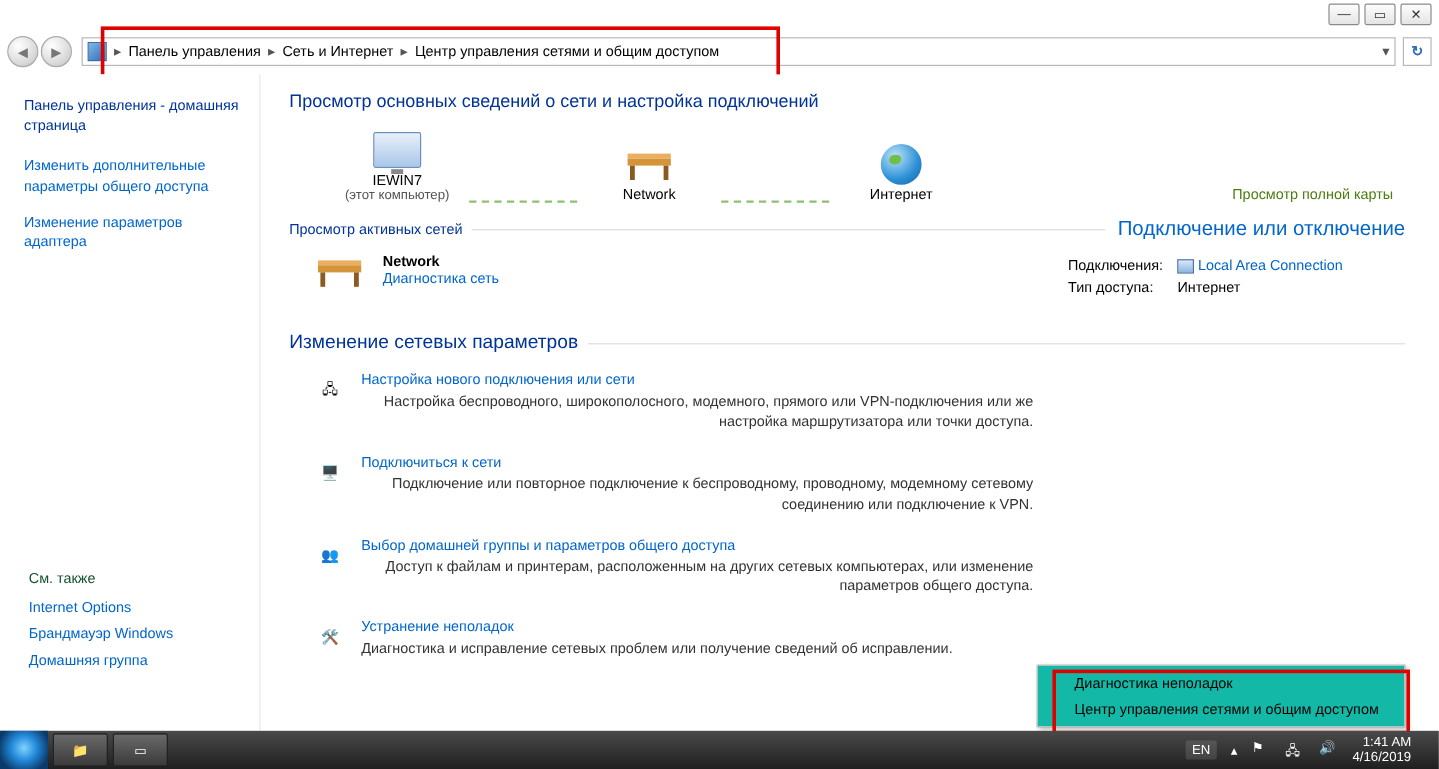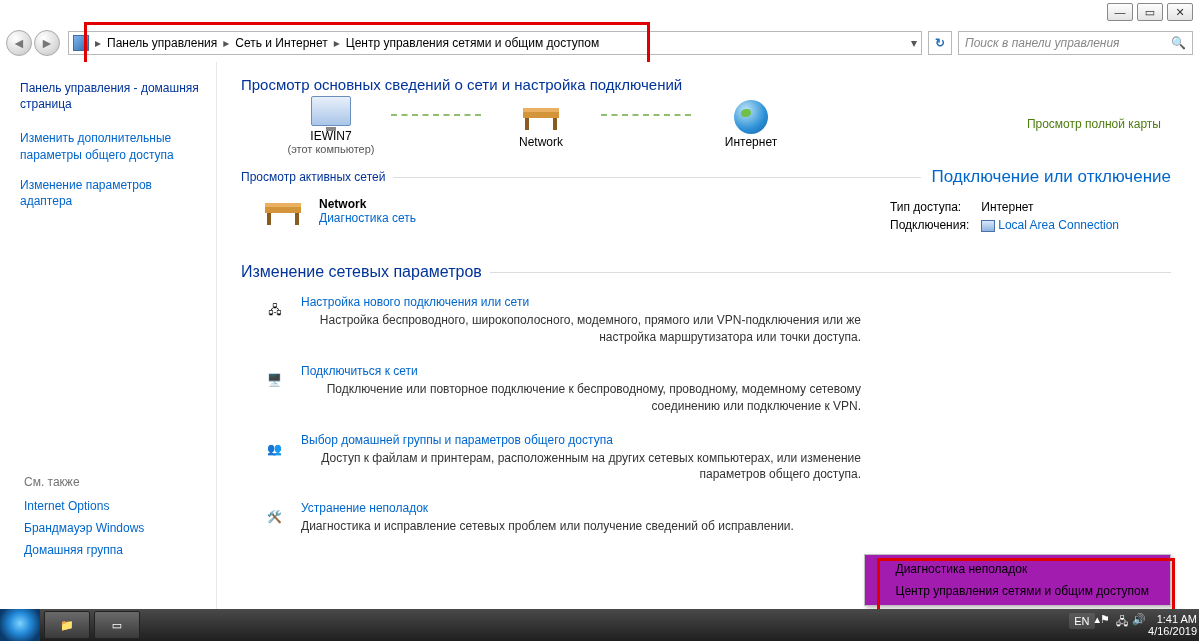--- a/index.html
+++ b/index.html
@@ -28,28 +28,28 @@
 
 
 .help-icon { position:absolute; top:68px; right:12px; width:18px; height:18px; border-radius:50%; background:radial-gradient(circle at 35% 30%,#bfe0ff,#3a8ad6); color:#fff; font-weight:bold; display:flex; align-items:center; justify-content:center; font-size:12px;}
 
 
 .body { position: absolute; top: 62px; left: 4px; right: 4px; bottom: 32px; display: flex; background: #fff; }
 .sidebar { width: 212px; padding: 18px 10px 10px 16px; background:#fff; }
 .sidebar .home { color: #003399; margin-bottom: 18px; line-height: 1.35; }
 .sidebar a.task { display:block; color: #0066cc; margin-bottom: 14px; line-height: 1.35; cursor:pointer; }
 .sidebar .seealso-block { position:absolute; bottom:44px; left:20px; }
-.sidebar .seealso-hdr { color:#737373; margin-bottom:10px;}
+.sidebar .seealso-hdr { color:#14532d; margin-bottom:10px;}
 .sidebar .seealso-block a { display:block; color:#0066cc; margin-bottom:8px; cursor:pointer;}
 
 .content { flex:1; padding: 14px 24px 10px 24px; position:relative; border-left:1px solid #e8e8e8;}
-.content h1 { font-size: 15px; font-weight: normal; color:#003399; }
-
-
-.maprow { display:flex; align-items:center; margin-bottom:6px; margin-left:30px;}
+.content h1 { font-size: 15px; font-weight: normal; color:#003399; margin-bottom: 14px; }
+
+
+.maprow { display:flex; align-items:flex-end; margin-bottom:6px; margin-left:30px;}
 .mapnode { display:flex; flex-direction:column; align-items:center; width:120px;}
 .mapnode .ico { width:44px; height:36px; display:flex; align-items:center; justify-content:center;}
 .mapnode .lbl { font-size:12px; text-align:center; line-height:1.2;}
 .mapnode .sub { font-size:11px; color:#555;}
 .dashline { width:90px; height:0; border-top:2px dashed #8fbf6f; margin-top:-18px;}
 .maplink { color:#4d7c0f; cursor:pointer; margin-left:auto; margin-right:10px; }
 
 .comp-icon { width:40px; height:30px; background:linear-gradient(#e8f0fa,#a9c6e8); border:1px solid #6a8fbf; border-radius:2px; position:relative;}
 .comp-icon:after{content:''; position:absolute; bottom:-6px; left:14px; width:10px; height:4px; background:#888; }
 .router-icon { font-size:26px;}
@@ -73,29 +73,29 @@
 
 
 .settings-hdr { font-size:16px; color:#003399; margin:18px 0 10px 0; display:flex; align-items:center;}
 .settings-hdr .line{flex:1; height:1px; background:#ddd; margin-left:8px;}
 .setting { display:flex; padding:4px 0 14px 18px; }
 .setting .sicon{ width:32px; height:32px; margin-right:10px; flex-shrink:0; display:flex; align-items:center; justify-content:center;}
 .setting .stitle{ color:#0066cc; cursor:pointer; margin-bottom:3px;}
 .setting .sdesc{ color:#333; max-width:560px; line-height:1.4;text-align:right;}
 
 
-.ctxmenu { position:absolute; right:28px; bottom:35px; background:#a21caf; border:1px solid #bfbfbf; box-shadow:2px 2px 4px rgba(0,0,0,.25); padding:3px; }
+.ctxmenu { position:absolute; right:28px; bottom:35px; background:#14b8a6; border:1px solid #bfbfbf; box-shadow:2px 2px 4px rgba(0,0,0,.25); padding:3px; }
 .ctxmenu .item{ padding:4px 18px 4px 28px; white-space:nowrap; cursor:pointer;}
 .ctx-red-box{ position:absolute; right:24px; bottom:29px; width:298px; height:54px; border:3px solid #e10000; pointer-events:none;}
 
 
 .taskbar { position:absolute; left:0; right:0; bottom:0; height:32px; background:linear-gradient(#4a4a4a,#1f1f1f); display:flex; align-items:center; color:#fff; font-size:11px;}
 .start{ width:40px; height:32px; background:radial-gradient(circle at 50% 45%, #7fd4ff 0%, #2288d8 40%, #0a3a6a 80%); border-radius:0 0 0 0;}
 .taskbtn{ width:46px; height:28px; background:linear-gradient(#6a6a6a,#3a3a3a); border:1px solid #222; margin-left:4px; border-radius:2px; display:flex; align-items:center; justify-content:center;}
-.tray{ margin-left:auto; display:flex; align-items:flex-start; gap:0; padding-right:2px;}
+.tray{ margin-left:auto; display:flex; align-items:center; gap:12px; padding-right:23px;}
 .tray .lang{background:rgba(255,255,255,.12); padding:2px 5px; border-radius:2px;}
 .tray .clock{ text-align:right; line-height:1.1;}
 .tray .tico{ width:16px; height:16px; display:inline-block;}
 </style>
 </head>
 <body>
 
 <div class="window">
 
   <div class="winchrome">
@@ -111,24 +111,20 @@
       <span class="sysicon"></span>
       <span class="sep">▸</span>
       <span class="crumb">Панель управления</span>
       <span class="sep">▸</span>
       <span class="crumb">Сеть и Интернет</span>
       <span class="sep">▸</span>
       <span class="crumb">Центр управления сетями и общим доступом</span>
       <span class="addr-drop">▾</span>
     </div>
     <div class="refresh">↻</div>
-    <div class="searchbox">
-      <span>Поиск в панели управления</span>
-      <span class="mag">🔍</span>
-    </div>
   </div>
 
   <div class="red-box-addr"></div>
   <div class="help-icon">?</div>
 
   <div class="body">
 
     <div class="sidebar">
       <div class="home">Панель управления - домашняя страница</div>
       <a class="task">Изменить дополнительные параметры общего доступа</a>
@@ -191,26 +187,26 @@
             </svg>
         </div>
         <div class="netinfo">
           <div class="nname">Network</div>
           <a class="ntype">Диагностика сеть</a>
         </div>
         <div class="netright">
           <table>
             <tbody>
                 <tr>
+                  <td>Подключения:</td>
+                  <td><span class="screen-icon"></span><a>Local Area Connection</a></td>
+                </tr>
+            <tr>
                   <td>Тип доступа:</td>
                   <td>Интернет</td>
-                </tr>
-            <tr>
-                  <td>Подключения:</td>
-                  <td><span class="screen-icon"></span><a>Local Area Connection</a></td>
                 </tr>
           </tbody>
             </table>
         </div>
       </div>
 
       <div class="settings-hdr">
         <span>Изменение сетевых параметров</span>
           <span class="line"></span>
       </div>

